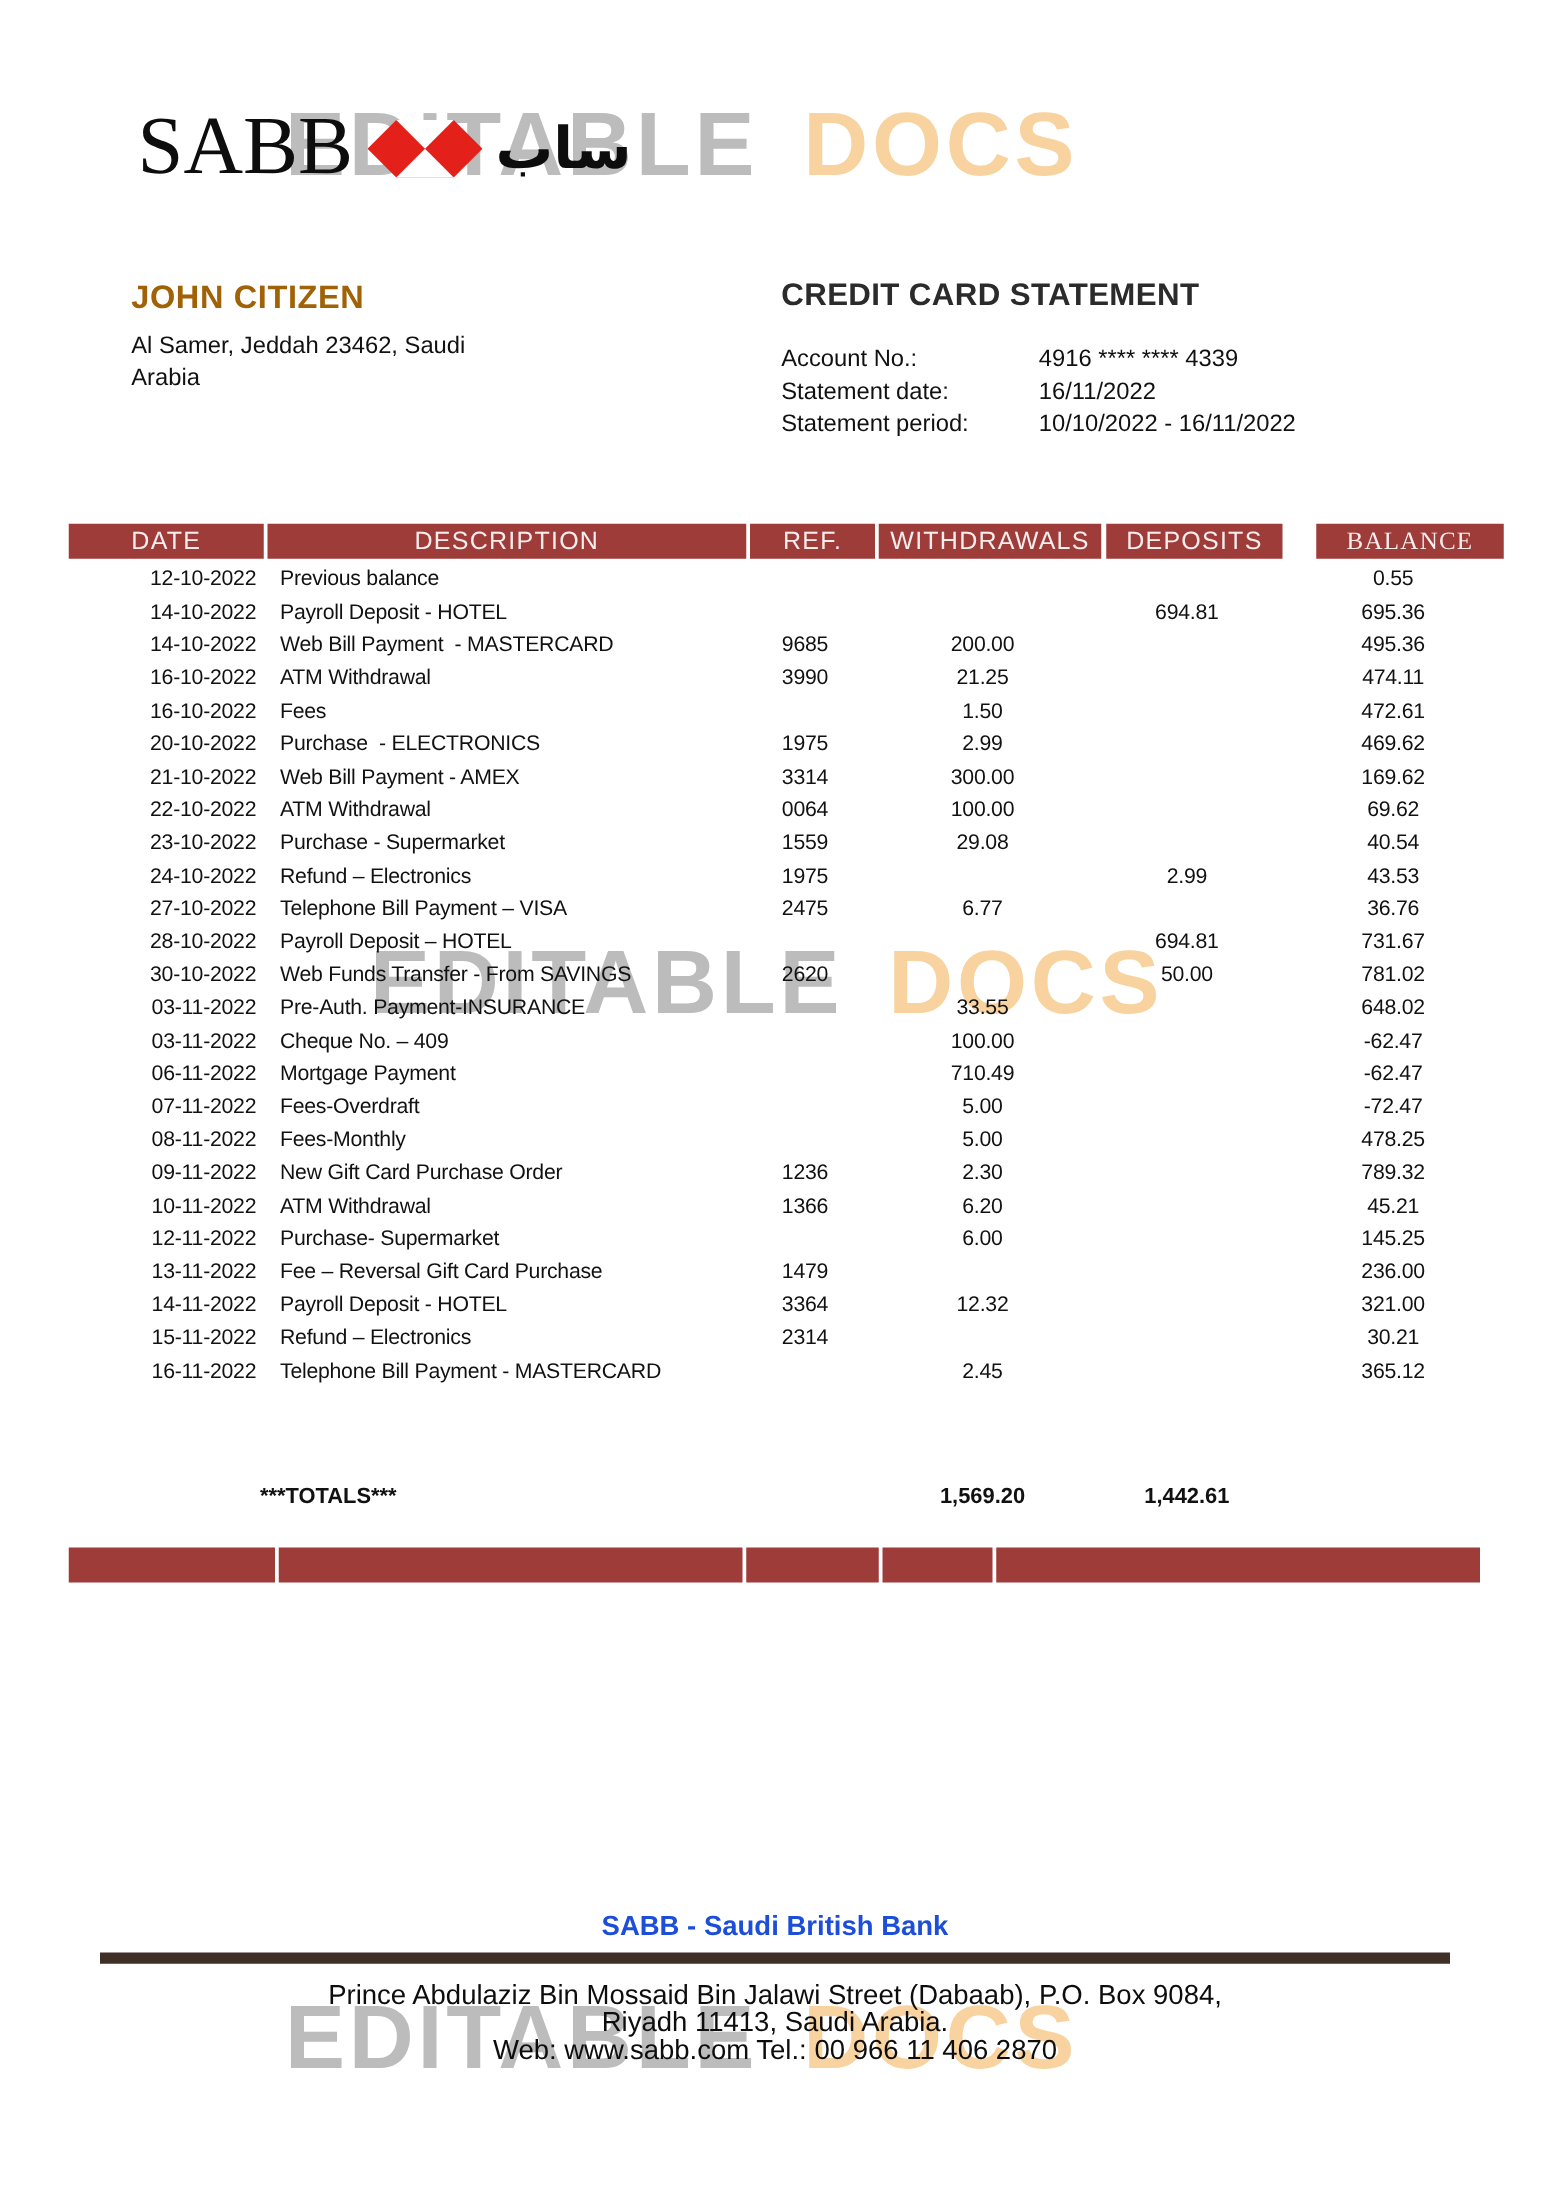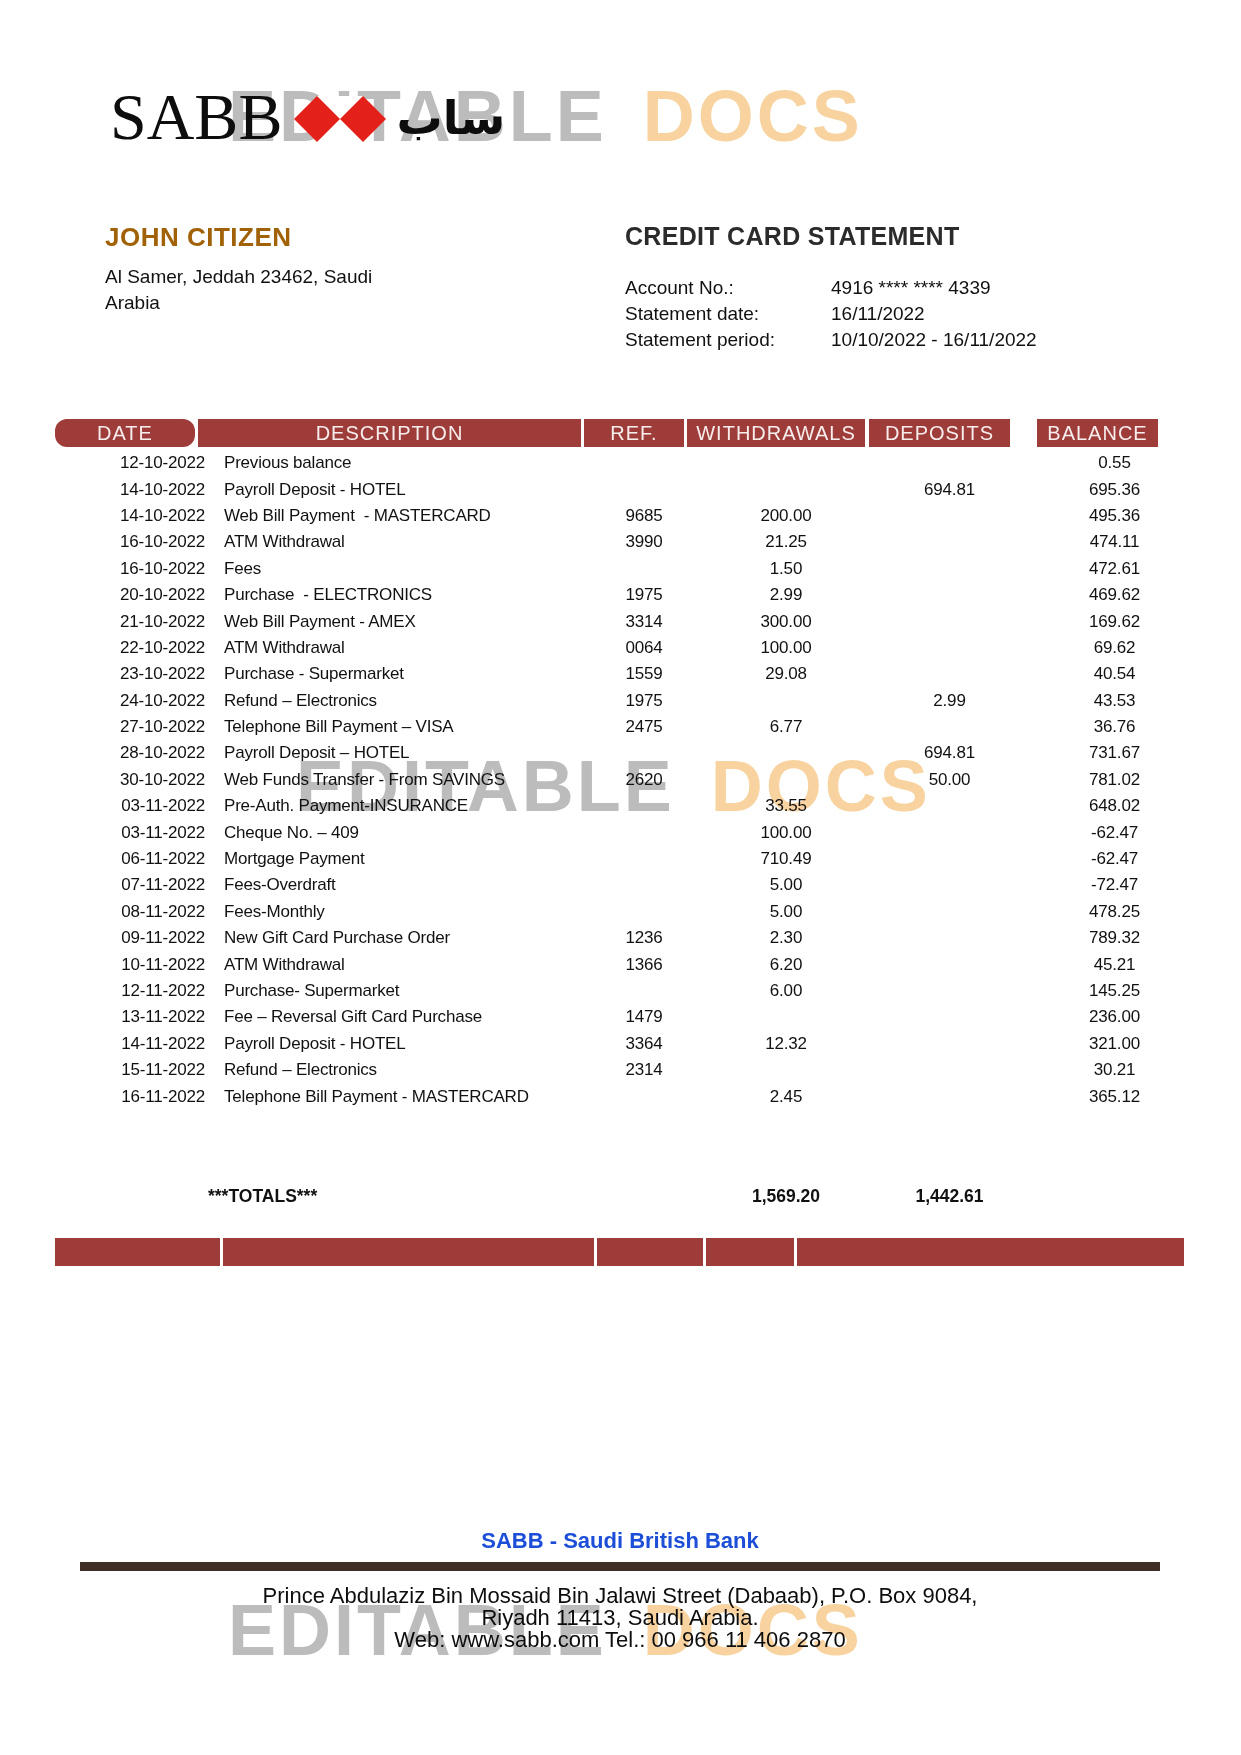--- a/index.html
+++ b/index.html
@@ -28,26 +28,26 @@
   .customer .addr{font-size:19px;line-height:26px;margin-top:11px;}
   .stmt{position:absolute;left:625px;top:222px;z-index:1;width:500px;}
   .stmt .title{font-size:25px;font-weight:bold;color:#2b2b2b;letter-spacing:.3px;margin-bottom:24px;}
   .stmt .row{display:flex;font-size:19px;line-height:26px;}
   .stmt .label{width:206px;}
 
   
   .thead{position:absolute;left:55px;top:419px;display:flex;z-index:1;}
   .th{background:#9e3c39;color:#f7eded;height:28px;display:flex;align-items:center;
       justify-content:center;font-size:20px;letter-spacing:1px;}
-  .w-date{width:140px;border-radius:12px;}
+  .w-date{width:156px;}
   .w-desc{width:383px;margin-left:3px;}
   .w-ref{width:100px;margin-left:3px;}
   .w-wd{width:178px;margin-left:3px;}
   .w-dep{width:141px;margin-left:4px;}
-  .w-bal{width:121px;margin-left:27px;}
+  .w-bal{width:150px;margin-left:27px;font-family:Liberation Serif, serif;}
 
   .tbody{position:absolute;left:55px;top:450px;z-index:1;font-size:17px;letter-spacing:-.2px;}
   .trow{display:flex;height:26.4px;align-items:center;}
   .cell{box-sizing:border-box;}
   .c-date{width:150px;text-align:right;}
   .c-desc{width:383px;margin-left:3px;padding-left:16px;text-align:left;white-space:pre;}
   .c-ref{width:100px;margin-left:3px;text-align:center;}
   .c-wd{width:178px;margin-left:3px;text-align:center;}
   .c-dep{width:141px;margin-left:4px;text-align:center;}
   .c-bal{width:135px;margin-left:27px;text-align:center;}

